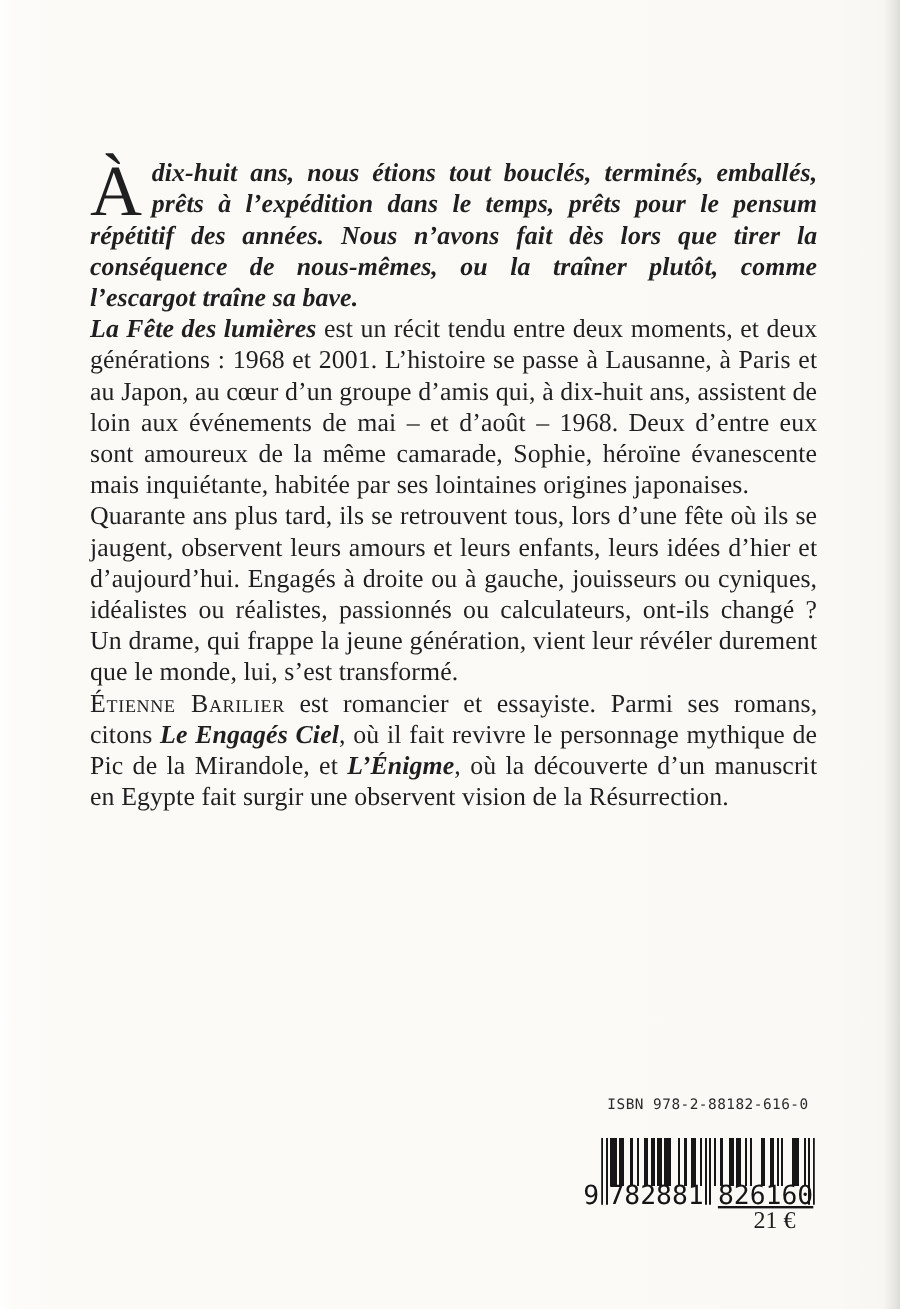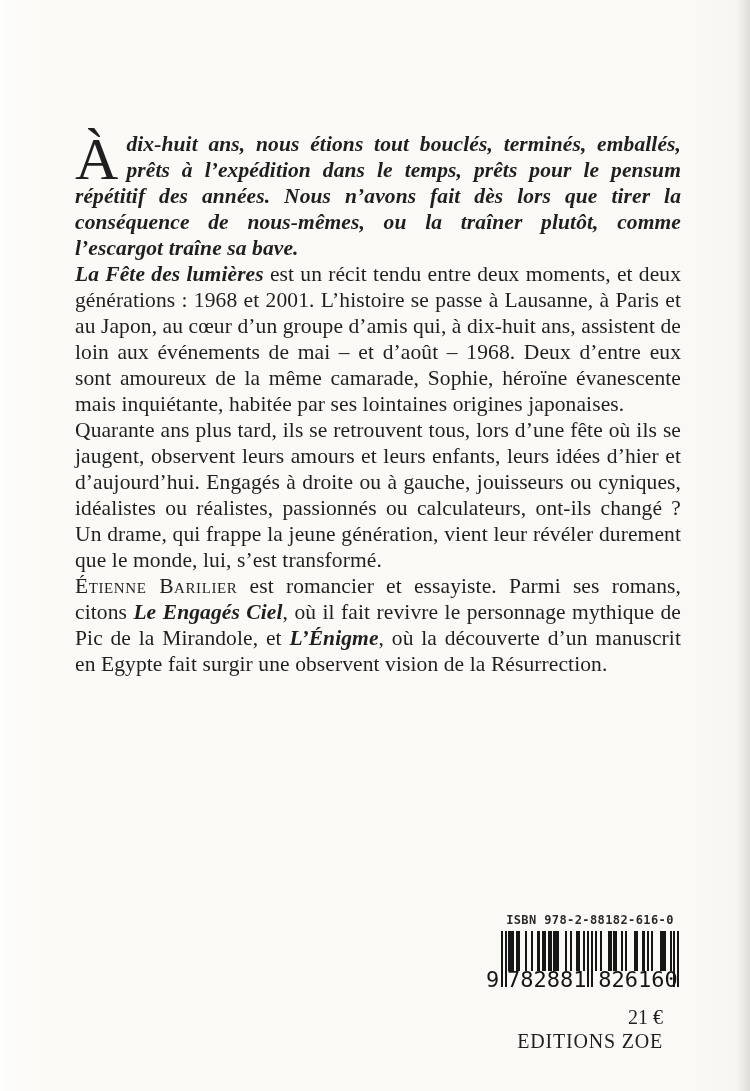--- a/index.html
+++ b/index.html
@@ -67,41 +67,41 @@
     position: absolute;
     top: 912px;
     right: 70px;
     width: 180px;
     text-align: center;
   }
   .isbn-label {
     font-family: "DejaVu Sans Mono", monospace;
     font-size: 12px;
     line-height: 16px;
-    font-weight: 700;
+    font-weight: 400;
     letter-spacing: 0.4px;
     color: #2a2a2a;
-    margin-bottom: 3px;
+    margin-bottom: 20px;
     white-space: nowrap;
   }
   .barcode-svg { display: block; margin: 0 auto; }
   .barcode-digits {
     position: relative;
     height: 20px;
     margin-top: -16px;
     font-family: "DejaVu Sans Mono", monospace;
     font-size: 22px;
     line-height: 20px;
     color: #151515;
     text-align: left;
   }
   .barcode-digits span { position: absolute; top: -1px; white-space: nowrap; }
   .bd-left   { left: -14px; }
   .bd-group1 { left: 7px;  width: 78px; text-align: center; }
-  .bd-group2 { left: 93px; width: 90px; text-align: center; }
+  .bd-group2 { left: 93px; width: 90px; text-align: center; text-decoration: underline; }
 
   
   .footer-block {
     position: absolute;
     top: 1005px;
     right: 87px;
     text-align: right;
   }
   .price {
     font-size: 20px;
@@ -185,18 +185,17 @@
       </svg>
     <div class="barcode-digits">
       <span class="bd-left">9</span>
       <span class="bd-group1">782881</span>
       <span class="bd-group2">826160</span>
     </div>
   </div>
 
   <div class="footer-block">
     <div class="price">21 €</div>
-    <div class="publisher">EDITIONS ZOE</div>
   </div>
 
   <div class="edge-shadow-left"></div>
   <div class="edge-shadow-right"></div>
 </div>
 
 </body></html>

